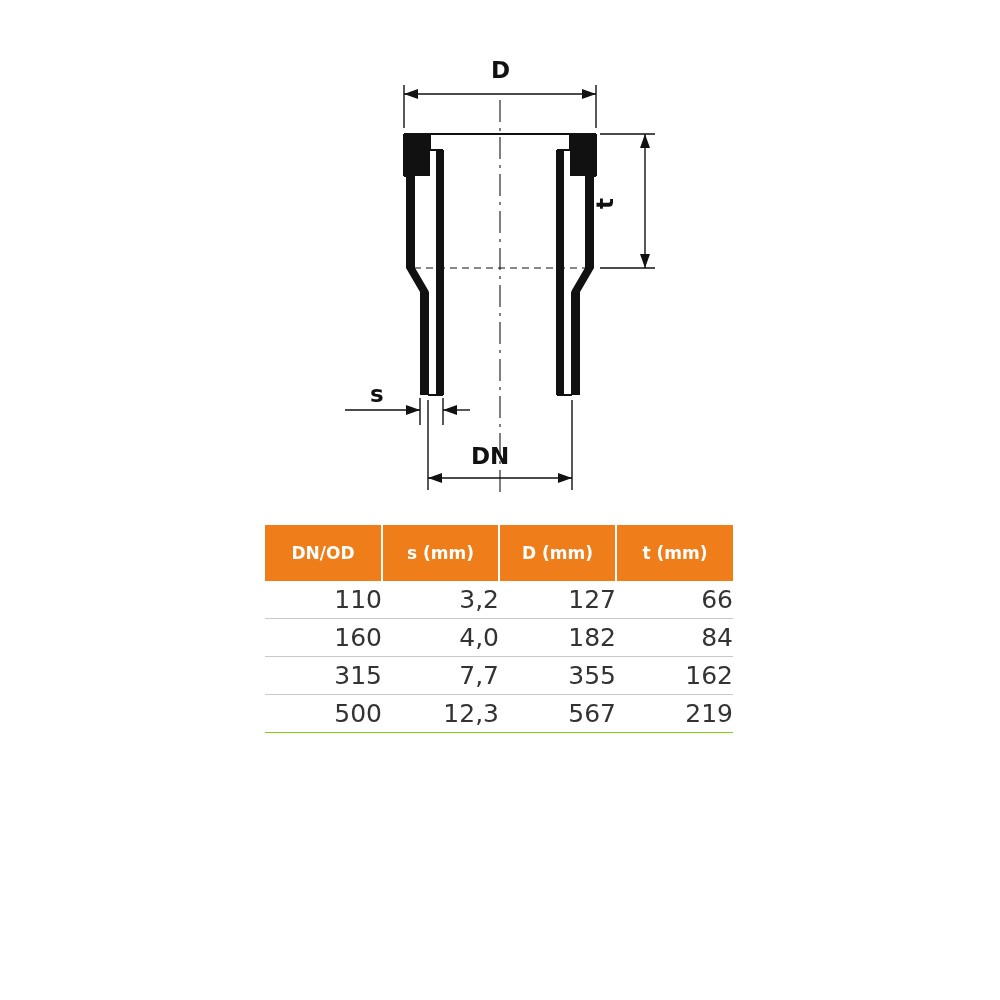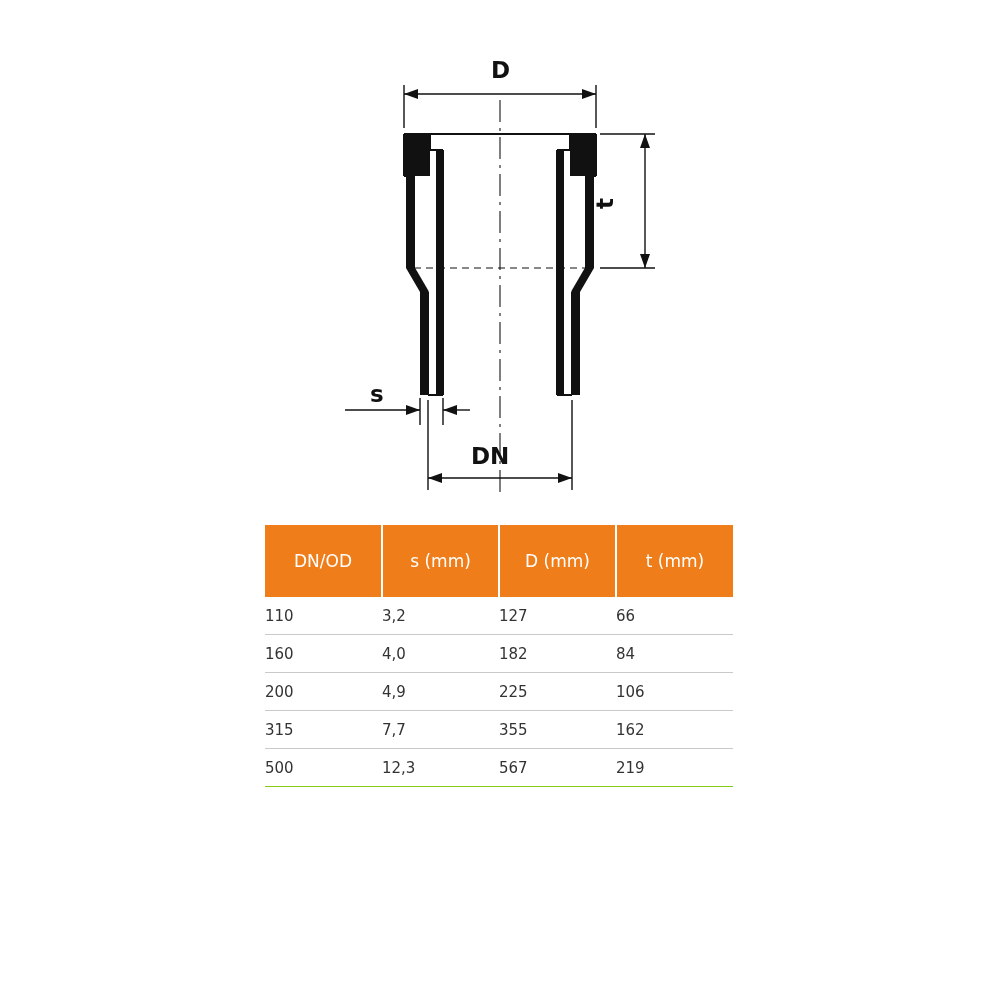--- a/index.html
+++ b/index.html
@@ -51,33 +51,33 @@
   }
   table#spec-table {
     border-collapse: collapse;
     width: 468px;
     table-layout: fixed;
   }
   table#spec-table th {
     background: #ef7d1a;
     color: #ffffff;
     font-size: 17px;
-    font-weight: 400;
+    font-weight: 700;
     height: 40px;
     text-align: center;
     border-right: 2px solid #ffffff;
-    padding: 16px;
+    padding: 8px;
   }
   table#spec-table th:last-child {
     border-right: none;
   }
   table#spec-table td {
-    font-size: 15px;
+    font-size: 25px;
     color: #333333;
-    text-align: left;
+    text-align: right;
     height: 37px;
     border-bottom: 1px solid #c9c9c9;
     padding: 0;
   }
   table#spec-table tr:last-child td {
     border-bottom: 1px solid #84cc16;
   }
   table#spec-table tr td:first-child {
     color: #333333;
   }
@@ -196,26 +196,20 @@
         <td>127</td>
         <td>66</td>
       </tr>
       <tr>
         <td>160</td>
         <td>4,0</td>
         <td>182</td>
         <td>84</td>
       </tr>
       <tr>
-        <td>200</td>
-        <td>4,9</td>
-        <td>225</td>
-        <td>106</td>
-      </tr>
-      <tr>
         <td>315</td>
         <td>7,7</td>
         <td>355</td>
         <td>162</td>
       </tr>
       <tr>
         <td>500</td>
         <td>12,3</td>
         <td>567</td>
         <td>219</td>

